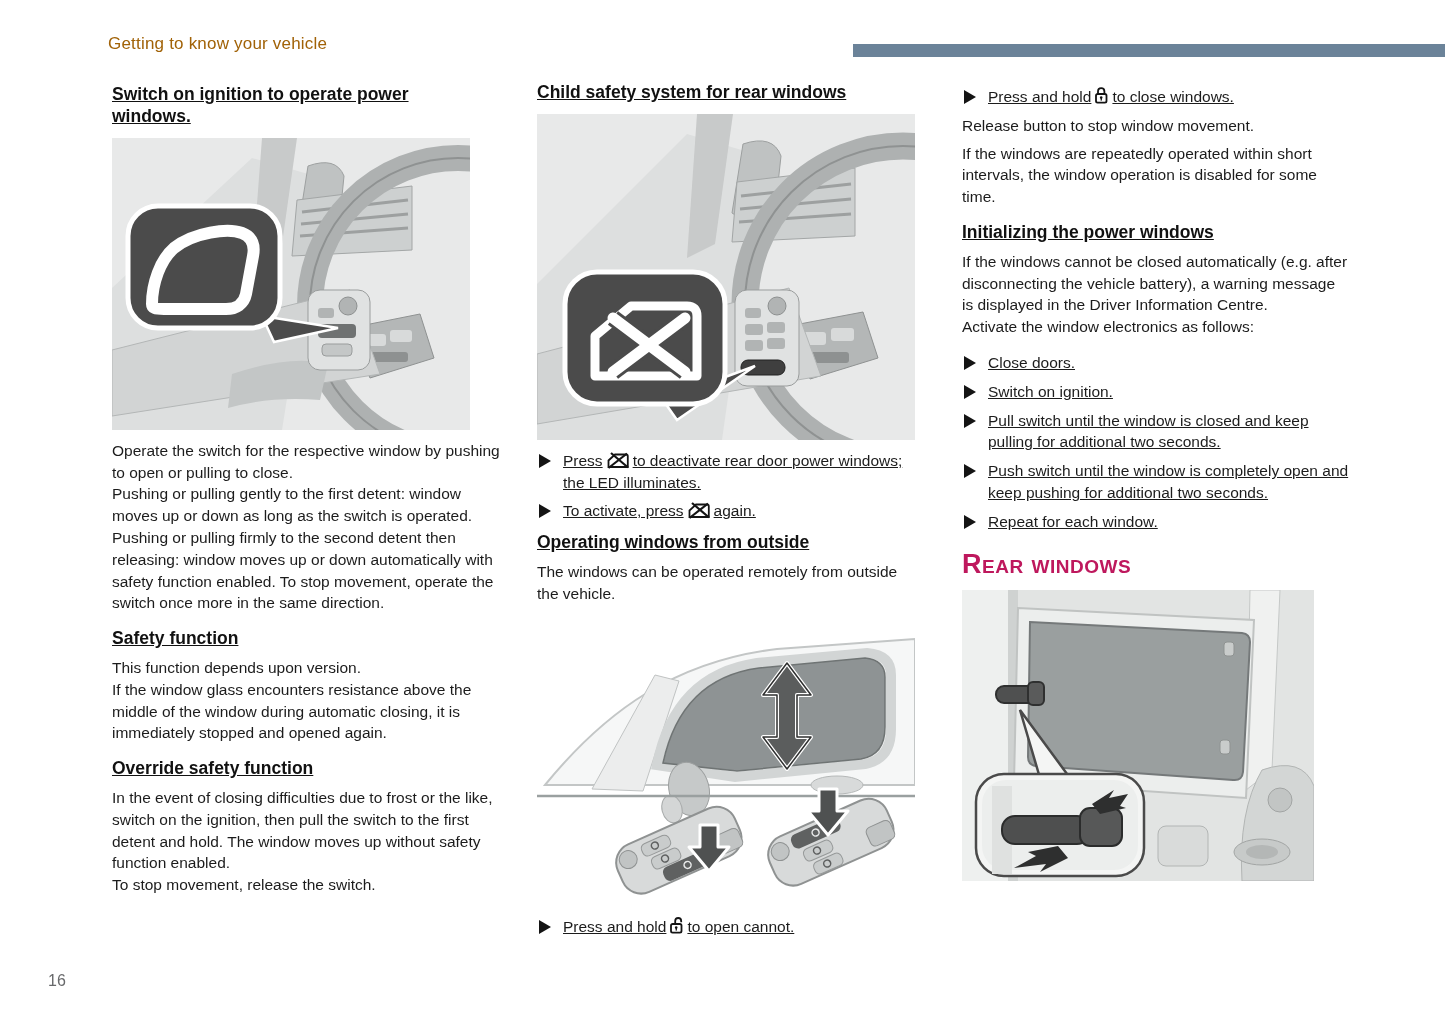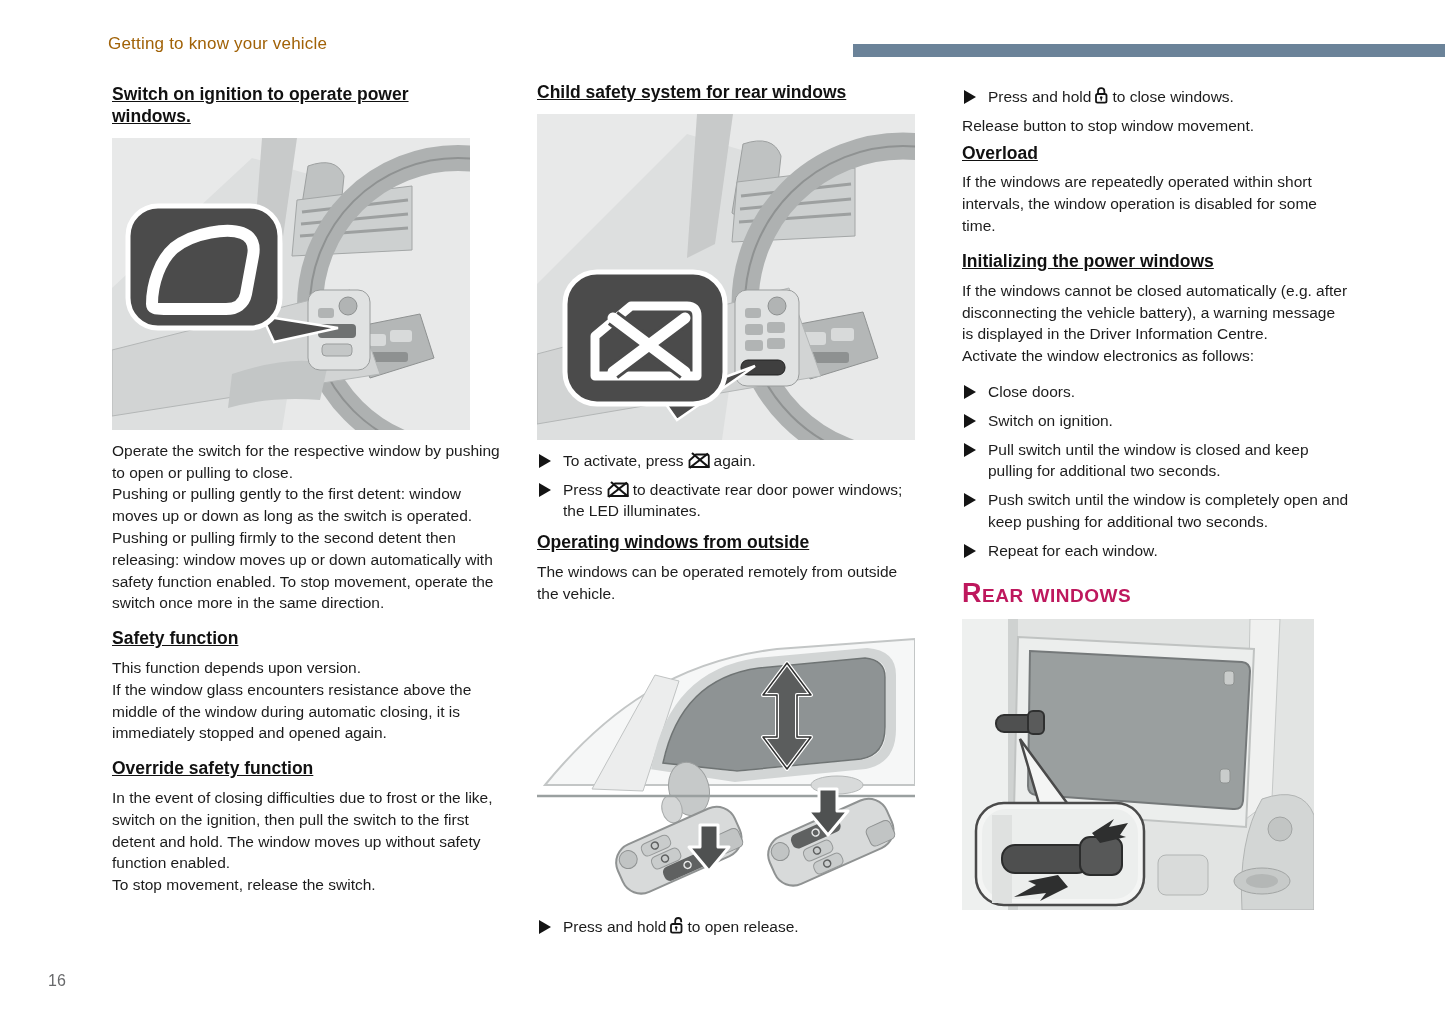--- a/index.html
+++ b/index.html
@@ -18,21 +18,21 @@
   .col2{left:537px;width:380px;top:82px;}
   .col3{left:962px;width:388px;top:86px;}
   h3{
     font-size:17.5px;font-weight:700;margin:0 0 10px 0;line-height:1.25;color:#111;text-decoration:underline;
   }
   .subhead{margin:14px 0 7px 0;}
   p{
     font-size:15.5px;line-height:21.8px;margin:0 0 4px 0;white-space:pre-line;
   }
   .figure{display:block;margin:4px 0 10px 0;}
-  .bullets{list-style:none;margin:8px 0 4px 0;padding:0;}
+  .bullets{list-style:none;margin:8px 0 4px 0;padding:0;text-decoration:underline;}
   .bullets li{
     display:flex;align-items:flex-start;margin:0 0 7px 0;font-size:15.5px;line-height:21.8px;
   }
   .tri{
     flex:0 0 auto;width:0;height:0;border-style:solid;
     border-width:7px 0 7px 12px;border-color:transparent transparent transparent #141414;
     margin:4px 12px 0 2px;
   }
   .li-text{white-space:pre-line;}
   .ic{vertical-align:-3px;margin:0 3px;}
@@ -123,33 +123,33 @@
     <path d="M58 262 L58 222 L94 192 L150 192 Q160 192 160 202 L160 262 Z" fill="none" stroke="#ffffff" stroke-width="9" stroke-linejoin="round"></path>
     <line x1="76" y1="204" x2="148" y2="258" stroke="#4b4b4b" stroke-width="17"></line>
     <line x1="148" y1="204" x2="76" y2="258" stroke="#4b4b4b" stroke-width="17"></line>
     <line x1="76" y1="204" x2="148" y2="258" stroke="#ffffff" stroke-width="11" stroke-linecap="round"></line>
     <line x1="148" y1="204" x2="76" y2="258" stroke="#ffffff" stroke-width="11" stroke-linecap="round"></line>
   </svg>
 
   <ul class="bullets">
     <li>
       <span class="tri"></span>
+      <span class="li-text"><span>Press</span><svg class="ic" width="24" height="18" viewBox="0 0 24 18">
+            <path d="M2.5 16 L2.5 9.5 L9 3.5 L20 3.5 Q21.8 3.5 21.8 5.3 L21.8 16 Z" fill="none" stroke="#141414" stroke-width="1.8"></path>
+            <line x1="2.5" y1="17" x2="21" y2="2.5" stroke="#141414" stroke-width="2.2"></line>
+            <line x1="5" y1="2" x2="22" y2="16.5" stroke="#141414" stroke-width="2.2"></line>
+          </svg><span>to deactivate rear door power windows; the LED illuminates.</span></span>
+    </li>
+    <li>
+      <span class="tri"></span>
       <span class="li-text"><span>To activate, press</span><svg class="ic" width="24" height="18" viewBox="0 0 24 18">
             <path d="M2.5 16 L2.5 9.5 L9 3.5 L20 3.5 Q21.8 3.5 21.8 5.3 L21.8 16 Z" fill="none" stroke="#141414" stroke-width="1.8"></path>
             <line x1="2.5" y1="17" x2="21" y2="2.5" stroke="#141414" stroke-width="2.2"></line>
             <line x1="5" y1="2" x2="22" y2="16.5" stroke="#141414" stroke-width="2.2"></line>
           </svg><span>again.</span></span>
-    </li>
-    <li>
-      <span class="tri"></span>
-      <span class="li-text"><span>Press</span><svg class="ic" width="24" height="18" viewBox="0 0 24 18">
-            <path d="M2.5 16 L2.5 9.5 L9 3.5 L20 3.5 Q21.8 3.5 21.8 5.3 L21.8 16 Z" fill="none" stroke="#141414" stroke-width="1.8"></path>
-            <line x1="2.5" y1="17" x2="21" y2="2.5" stroke="#141414" stroke-width="2.2"></line>
-            <line x1="5" y1="2" x2="22" y2="16.5" stroke="#141414" stroke-width="2.2"></line>
-          </svg><span>to deactivate rear door power windows; the LED illuminates.</span></span>
     </li>
   </ul>
 
   <h3 class="subhead" style="margin-top:10px">Operating windows from outside</h3>
   <p>The windows can be operated remotely from outside the vehicle.</p>
 
   <svg class="figure" style="margin-top:8px" width="378" height="285" viewBox="0 0 378 285">
     <rect x="0" y="0" width="378" height="285" fill="#ffffff"></rect>
     <path d="M8 172 C70 96 140 48 240 36 L378 26 L378 172 Z" fill="#f6f7f7" stroke="#c3c6c6" stroke-width="2"></path>
     <path d="M55 176 L118 62 L142 68 L106 178 Z" fill="#eceded" stroke="#c0c3c3"></path>
@@ -190,40 +190,39 @@
   </svg>
 
   <ul class="bullets" style="margin-top:18px">
     <li>
       <span class="tri"></span>
       <span class="li-text"><span>Press and hold</span><svg class="ic" width="15" height="19" viewBox="0 0 15 19">
             <path d="M6.2 8 V5 Q6.2 2 9.2 2 Q12.2 2 12.2 5 V6.3" fill="none" stroke="#141414" stroke-width="1.8"></path>
             <rect x="2" y="8" width="10.5" height="8.6" rx="1.6" fill="none" stroke="#141414" stroke-width="1.8"></rect>
             <circle cx="7.2" cy="11.6" r="1.3" fill="#141414"></circle>
             <rect x="6.6" y="12" width="1.3" height="2.6" fill="#141414"></rect>
-          </svg><span>to open release.</span></span>
+          </svg><span>to open cannot.</span></span>
     </li>
   </ul>
 </div>
 
 <div class="col col3">
   <ul class="bullets" style="margin-top:0">
     <li>
       <span class="tri"></span>
       <span class="li-text"><span>Press and hold</span><svg class="ic" width="15" height="19" viewBox="0 0 15 19">
             <path d="M4 8 V5.5 Q4 2.2 7.2 2.2 Q10.4 2.2 10.4 5.5 V8" fill="none" stroke="#141414" stroke-width="1.8"></path>
             <rect x="2" y="8" width="10.5" height="8.6" rx="1.6" fill="none" stroke="#141414" stroke-width="1.8"></rect>
             <circle cx="7.2" cy="11.6" r="1.3" fill="#141414"></circle>
             <rect x="6.6" y="12" width="1.3" height="2.6" fill="#141414"></rect>
           </svg><span>to close windows.</span></span>
     </li>
   </ul>
   <p style="margin-bottom:6px">Release button to stop window movement.</p>
 
-  <h3 class="subhead" style="margin-top:6px">Overload</h3>
   <p>If the windows are repeatedly operated within short intervals, the window operation is disabled for some time.</p>
 
   <h3 class="subhead">Initializing the power windows</h3>
   <p>If the windows cannot be closed automatically (e.g. after disconnecting the vehicle battery), a warning message is displayed in the Driver Information Centre.
 Activate the window electronics as follows:</p>
 
   <ul class="bullets" style="margin-top:14px">
     <li>
         <span class="tri"></span>
         <span class="li-text">Close doors.</span>

